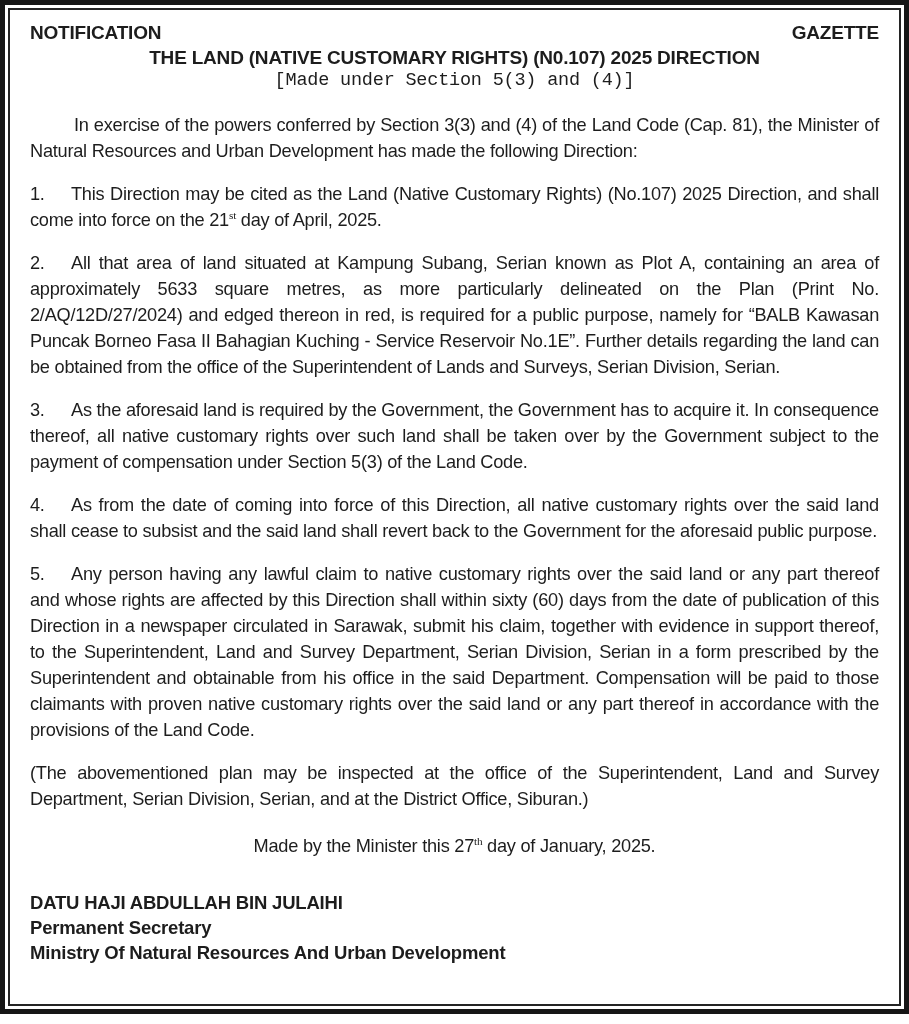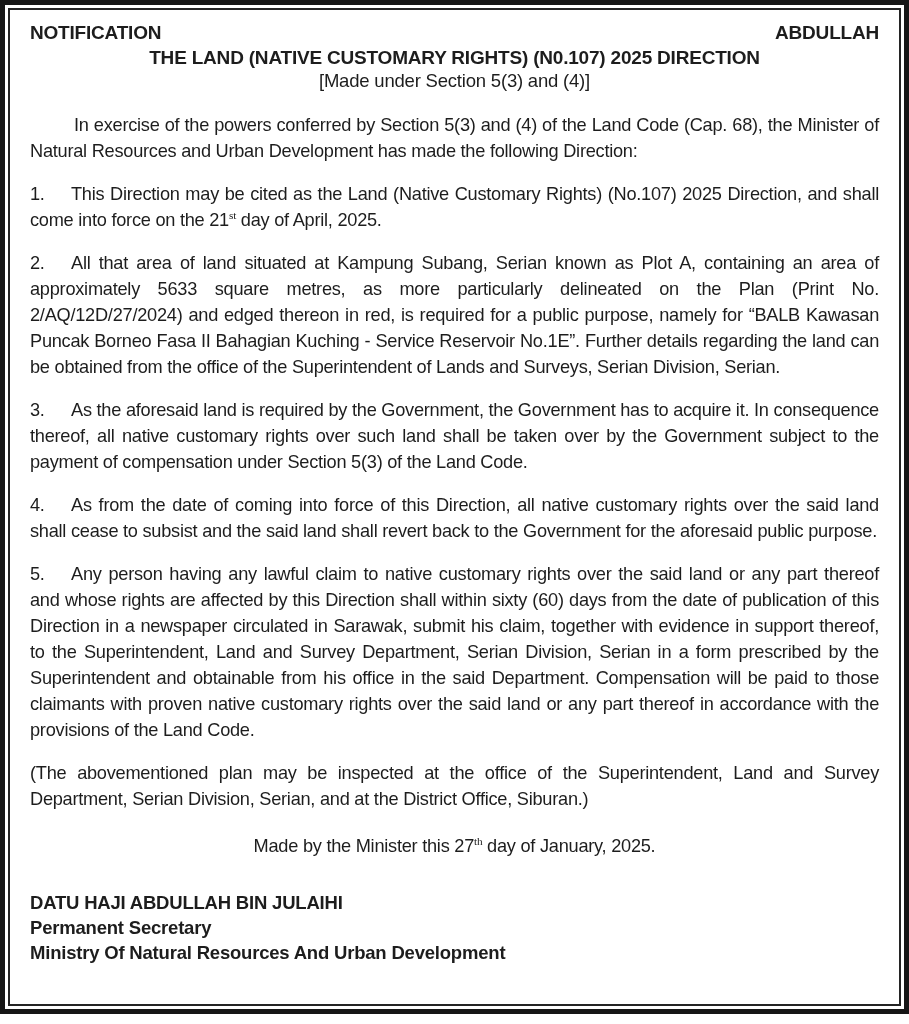--- a/index.html
+++ b/index.html
@@ -49,20 +49,21 @@
   }
   .title-line1, .title-line2 {
     font-weight: bold;
     font-size: 19px;
     line-height: 23px;
   }
   .title-line3 {
     font-weight: normal;
     font-size: 18.5px;
     line-height: 24px;
+    font-family: Liberation Mono, monospace;
   }
   p.body-par {
     font-size: 18.2px;
     line-height: 26px;
     letter-spacing: -0.25px;
     text-align: justify;
     margin: 17px 0 0 0;
   }
   p.intro {
     text-indent: 44px;
@@ -94,29 +95,29 @@
   }
 </style>
 </head>
 <body>
 
 <div class="frame-outer">
   <div class="frame-inner">
 
     <div class="doc-header">
       <span>NOTIFICATION</span>
-      <span>ABDULLAH</span>
+      <span>GAZETTE</span>
     </div>
 
     <div class="title-block">
       <div class="title-line2">THE LAND (NATIVE CUSTOMARY RIGHTS) (N0.107) 2025 DIRECTION</div>
       <div class="title-line3">[Made under Section 5(3) and (4)]</div>
     </div>
 
-    <p class="body-par intro">In exercise of the powers conferred by Section 5(3) and (4) of the Land Code (Cap. 68), the Minister of Natural Resources and Urban Development has made the following Direction:</p>
+    <p class="body-par intro">In exercise of the powers conferred by Section 3(3) and (4) of the Land Code (Cap. 81), the Minister of Natural Resources and Urban Development has made the following Direction:</p>
 
     <p class="body-par"><span class="num">1.</span><span>This Direction may be cited as the Land (Native Customary Rights) (No.107) 2025 Direction, and shall come into force on the 21</span><sup>st</sup><span> day of April, 2025.</span></p>
 
     <p class="body-par"><span class="num">2.</span><span>All that area of land situated at Kampung Subang, Serian known as Plot A, containing an area of approximately 5633 square metres, as more particularly delineated on the Plan (Print No. 2/AQ/12D/27/2024) and edged thereon in red, is required for a public purpose, namely for “BALB Kawasan Puncak Borneo Fasa II Bahagian Kuching - Service Reservoir No.1E”. Further details regarding the land can be obtained from the office of the Superintendent of Lands and Surveys, Serian Division, Serian.</span></p>
 
     <p class="body-par"><span class="num">3.</span><span>As the aforesaid land is required by the Government, the Government has to acquire it. In consequence thereof, all native customary rights over such land shall be taken over by the Government subject to the payment of compensation under Section 5(3) of the Land Code.</span></p>
 
     <p class="body-par"><span class="num">4.</span><span>As from the date of coming into force of this Direction, all native customary rights over the said land shall cease to subsist and the said land shall revert back to the Government for the aforesaid public purpose.</span></p>
 
     <p class="body-par"><span class="num">5.</span><span>Any person having any lawful claim to native customary rights over the said land or any part thereof and whose rights are affected by this Direction shall within sixty (60) days from the date of publication of this Direction in a newspaper circulated in Sarawak, submit his claim, together with evidence in support thereof, to the Superintendent, Land and Survey Department, Serian Division, Serian in a form prescribed by the Superintendent and obtainable from his office in the said Department. Compensation will be paid to those claimants with proven native customary rights over the said land or any part thereof in accordance with the provisions of the Land Code.</span></p>

